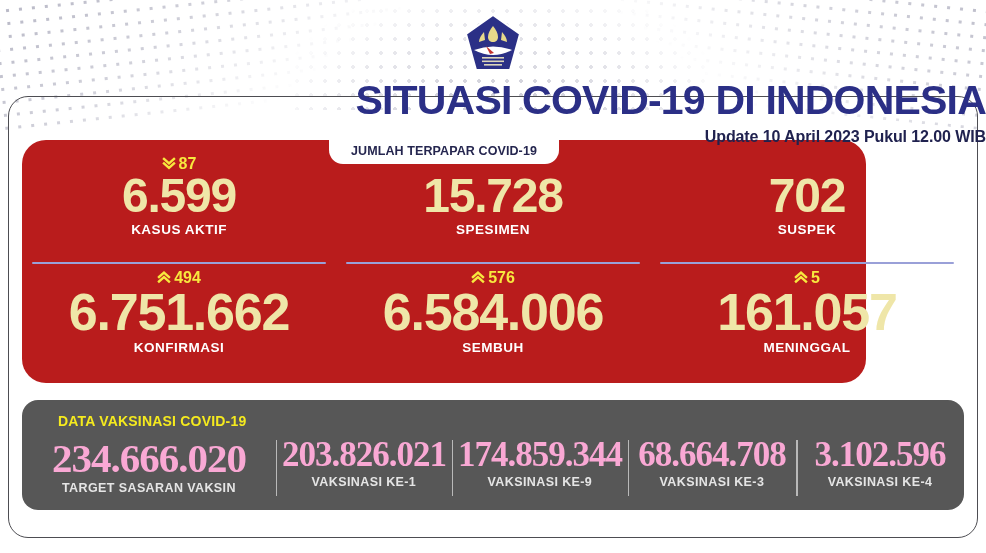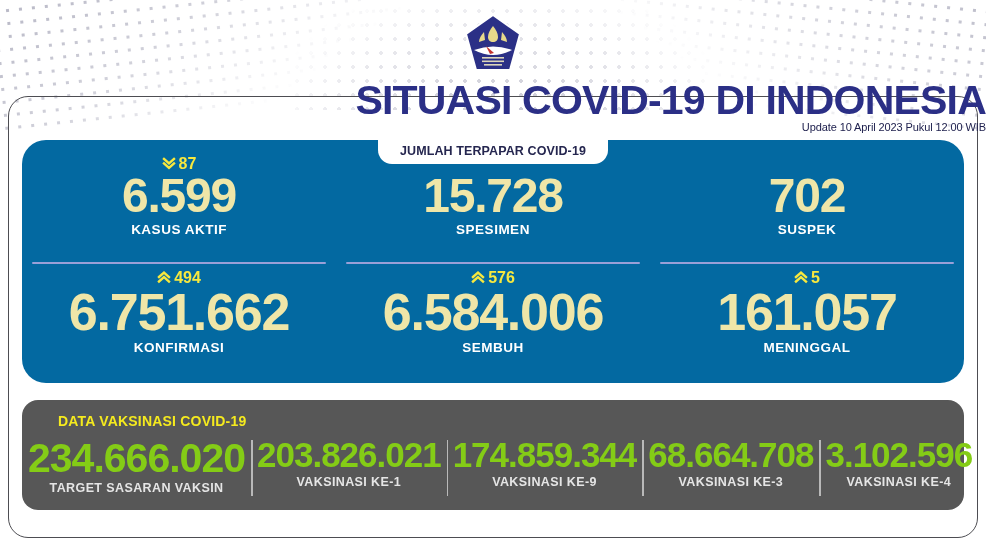--- a/index.html
+++ b/index.html
@@ -71,43 +71,44 @@
   .page-title {
     font-size: 41px;
     font-weight: bold;
     letter-spacing: -0.8px;
     color: #2b2f86;
     line-height: 1;
     margin: 4px 0 0 0;
     font-family: "Liberation Sans", sans-serif;
   }
   .update-line {
-    font-size: 11px;
-    font-weight: normal;
+    font-size: 16px;
+    font-weight: bold;
     color: #20224f;
+    margin-top: 7px;
     letter-spacing: -0.1px;
   }
 
   
   .outer-frame {
     position: absolute;
     left: 8px; top: 96px;
     width: 968px; height: 440px;
     border: 1.6px solid #4d4d52;
     border-radius: 20px;
     background: transparent;
     z-index: 1;
   }
 
   
   .stats-panel {
     position: absolute;
     left: 22px; top: 140px;
-    width: 942px; height: 243px;
-    background: #0369a1;
+    width: 844px; height: 243px;
+    background: #b91c1c;
     border-radius: 24px;
     z-index: 3;
   }
   .badge-terpapar {
     position: absolute;
     left: 50%;
     top: -1px;
     transform: translateX(-50%);
     background: #ffffff;
     color: #25264f;
@@ -223,23 +224,24 @@
   .vax-cell + .vax-cell::before {
     content: "";
     position: absolute;
     left: 0; top: 4px;
     width: 1.6px; height: 56px;
     background: #b9b9b9;
   }
   .vax-number {
     font-size: 35px;
     font-weight: bold;
-    color: #84cc16;
+    color: #f9a8d4;
     line-height: 1.08;
     letter-spacing: -1px;
+    font-family: Liberation Serif, serif;
   }
   .vax-cell.target .vax-number { font-size: 41px; }
   .vax-label {
     font-size: 12.5px;
     font-weight: bold;
     color: #e5e5e5;
     letter-spacing: 0.4px;
     margin-top: 1px;
   }
 </style>

